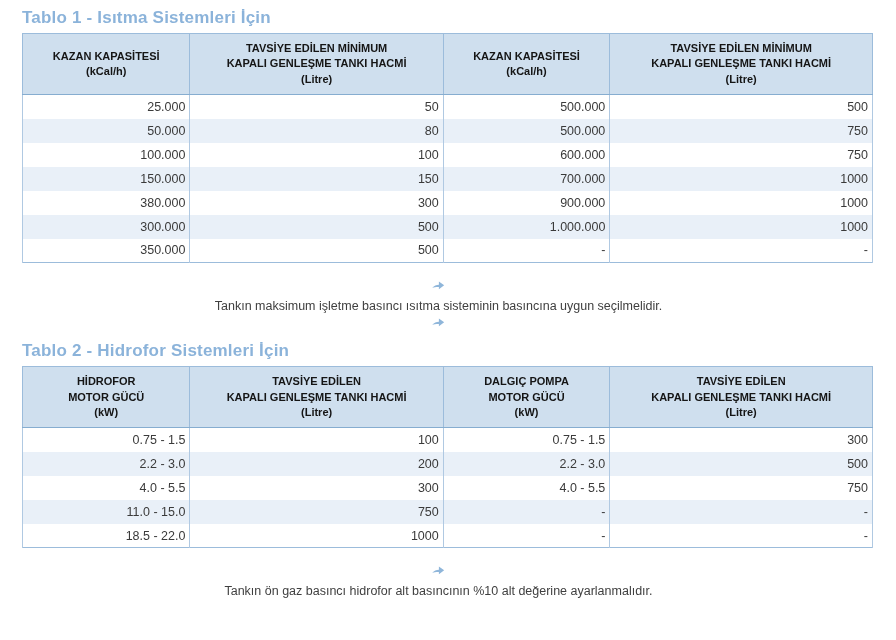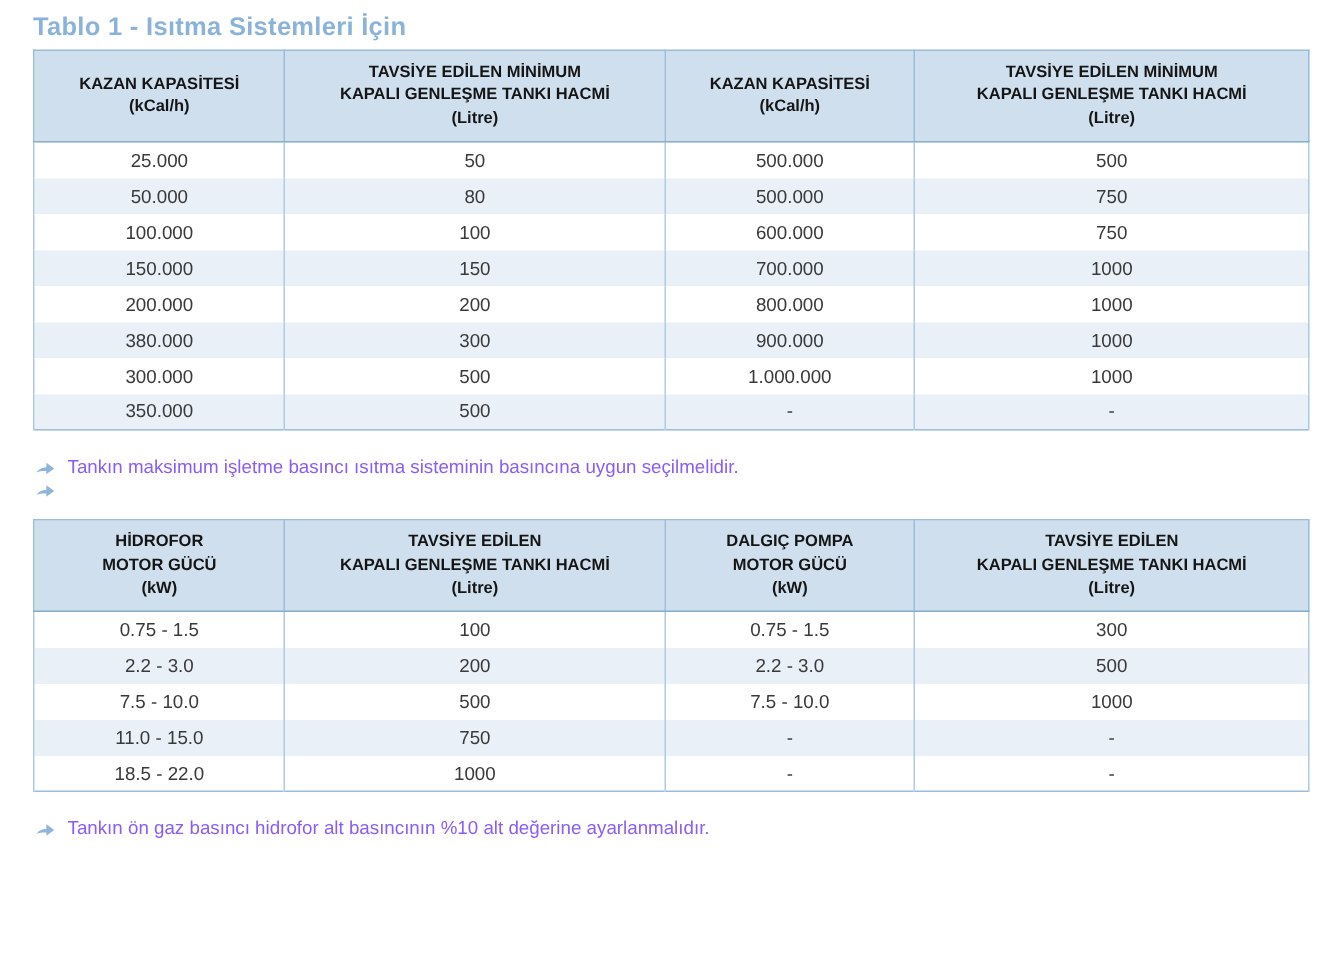--- a/index.html
+++ b/index.html
@@ -38,40 +38,41 @@
     color: #151515;
     text-align: center;
     line-height: 1.4;
     padding: 7px 4px;
   }
   table.data-table td {
     border-left: 1px solid #b0c9e2;
     border-right: 1px solid #b0c9e2;
     font-size: 12.5px;
     color: #3a3a3a;
-    text-align: center;
+    text-align: right;
     height: 24px;
     padding: 0 4px;
     margin-top: 32px;
   }
   table.data-table tbody tr:nth-child(even) td { background: #e9f0f8; }
   table.data-table tbody tr:nth-child(odd) td { background: #ffffff; }
 
   ul.notes {
     list-style: none;
     margin: 16px 0 0 2px;
   }
   ul.notes li {
     font-size: 12.5px;
-    color: #8b5cf6;
+    color: #404040;
     line-height: 17px;
     display: flex;
     align-items: center;
     gap: 8px;
     margin-bottom: 1px;
+    flex-direction: column;
   }
   ul.notes li svg { flex: 0 0 auto; display: inline-block; }
 
   .section-2 { margin-top: 14px; }
   .notes-gap { margin-top: 15px; }
 </style>
 </head>
 <body>
 
 <div class="page">
@@ -109,26 +110,20 @@
           <tr>
             <td>100.000</td>
             <td>100</td>
             <td>600.000</td>
             <td>750</td>
           </tr>
           <tr>
             <td>150.000</td>
             <td>150</td>
             <td>700.000</td>
-            <td>1000</td>
-          </tr>
-          <tr>
-            <td>200.000</td>
-            <td>200</td>
-            <td>800.000</td>
             <td>1000</td>
           </tr>
           <tr>
             <td>380.000</td>
             <td>300</td>
             <td>900.000</td>
             <td>1000</td>
           </tr>
           <tr>
             <td>300.000</td>
@@ -153,20 +148,21 @@
         </li>
         <li>
           <svg width="13" height="11" viewBox="0 0 16 14">
             <path d="M0,11.5 C2.5,8.2 5.2,7.4 8.5,7.3 L8.5,3.2 L15.2,8.1 L8.5,13 L8.5,10.2 C5.3,10.1 2.4,10.4 0,11.5 Z" fill="#8fb6da"></path>
           </svg>
         </li>
       </ul>
   </section>
 
   <section class="section-2">
+    <h2 class="tbl-title">Tablo 2 - Hidrofor Sistemleri İçin</h2>
     <table class="data-table" data-table="table2">
       <colgroup>
           <col class="c1">
           <col class="c2">
           <col class="c3">
           <col class="c4">
         </colgroup>
       <thead>
           <tr>
             <th>HİDROFOR<br>MOTOR GÜCÜ<br>(kW)</th>
@@ -182,24 +178,24 @@
             <td>0.75 - 1.5</td>
             <td>300</td>
           </tr>
           <tr>
             <td>2.2 - 3.0</td>
             <td>200</td>
             <td>2.2 - 3.0</td>
             <td>500</td>
           </tr>
           <tr>
-            <td>7.5 - 10.0</td>
-            <td>500</td>
-            <td>7.5 - 10.0</td>
-            <td>1000</td>
+            <td>4.0 - 5.5</td>
+            <td>300</td>
+            <td>4.0 - 5.5</td>
+            <td>750</td>
           </tr>
           <tr>
             <td>11.0 - 15.0</td>
             <td>750</td>
             <td>-</td>
             <td>-</td>
           </tr>
           <tr>
             <td>18.5 - 22.0</td>
             <td>1000</td>

